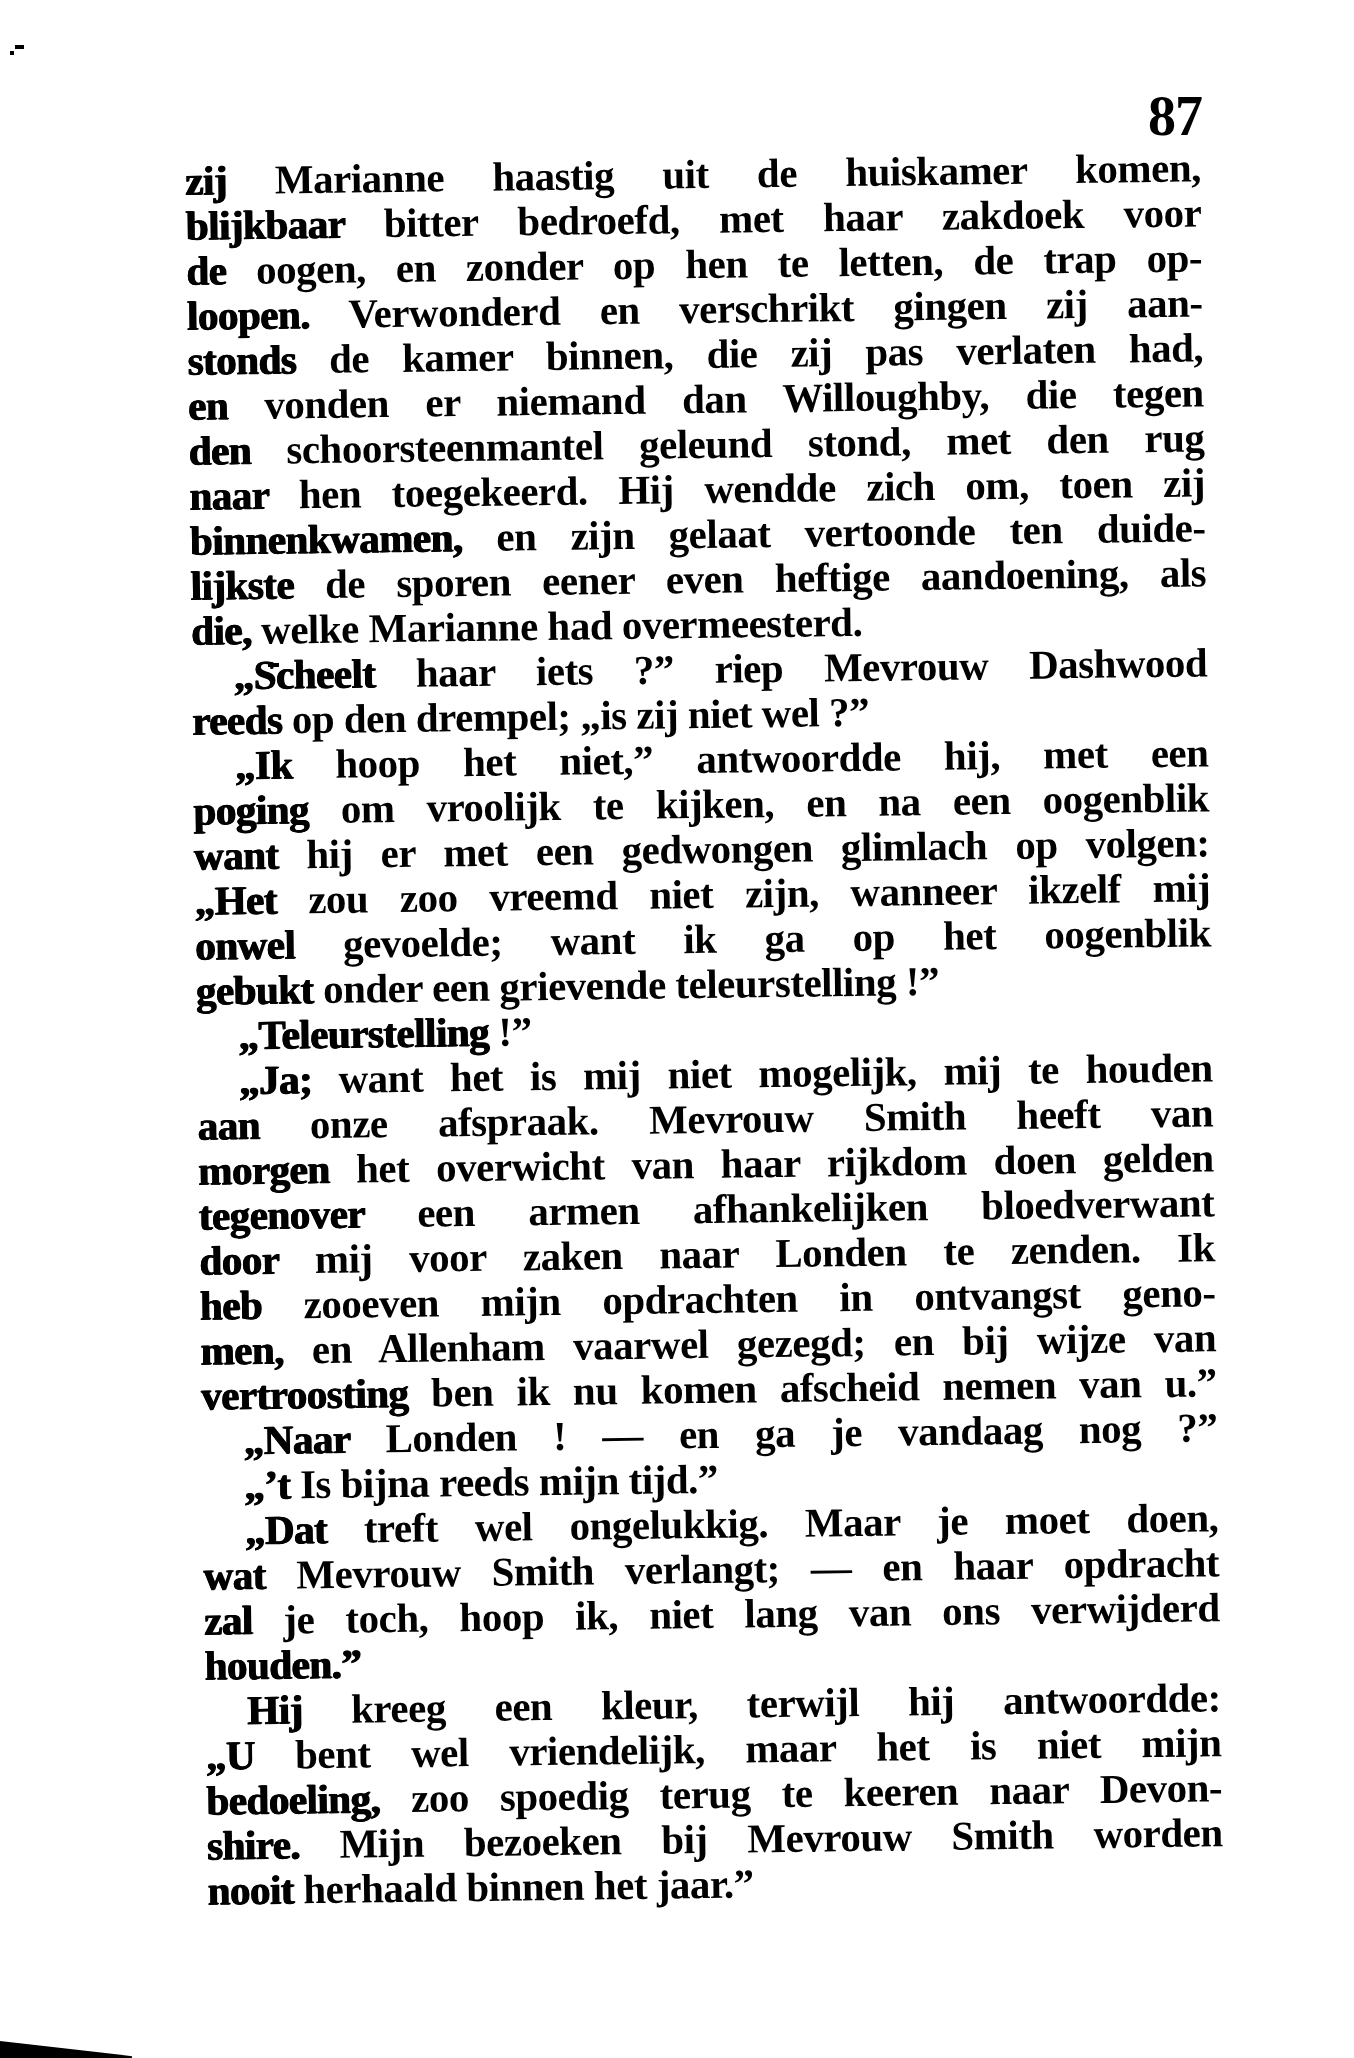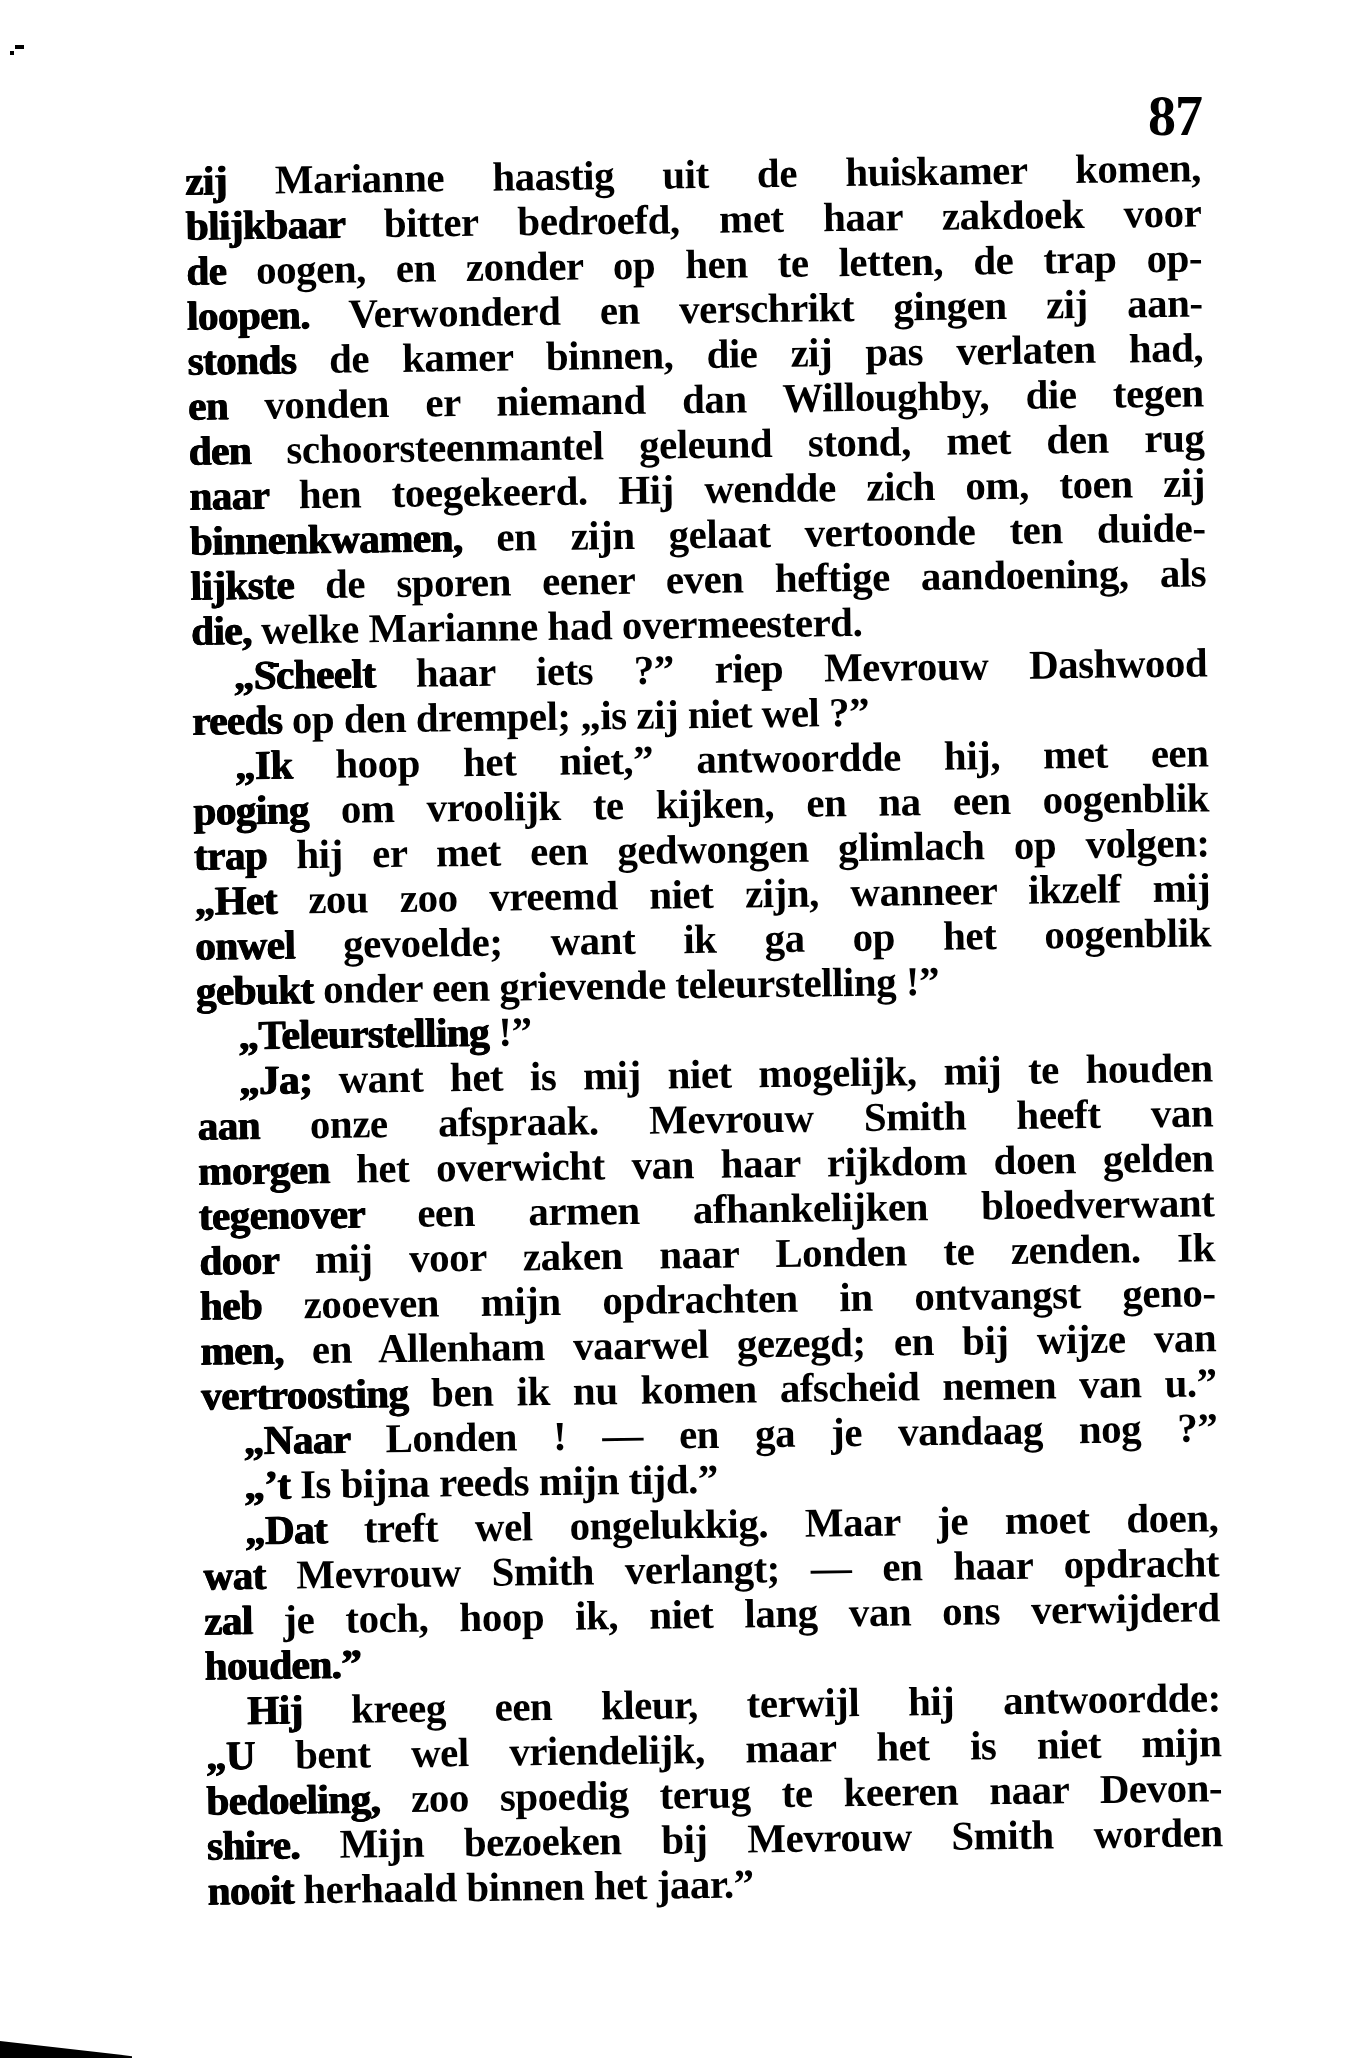--- a/index.html
+++ b/index.html
@@ -85,21 +85,21 @@
       <div class="line j"><span class="lead">en</span> vonden er niemand dan Willoughby, die tegen</div>
       <div class="line j"><span class="lead">den</span> schoorsteenmantel geleund stond, met den rug</div>
       <div class="line j"><span class="lead">naar</span> hen toegekeerd. Hij wendde zich om, toen zij</div>
       <div class="line j"><span class="lead">binnenkwamen,</span> en zijn gelaat vertoonde ten duide-</div>
       <div class="line j"><span class="lead">lijkste</span> de sporen eener even heftige aandoening, als</div>
       <div class="line"><span class="lead">die,</span> welke Marianne had overmeesterd.</div>
       <div class="line j ind"><span class="lead">„Scheelt</span> haar iets ?” riep Mevrouw Dashwood</div>
       <div class="line"><span class="lead">reeds</span> op den drempel; „is zij niet wel ?”</div>
       <div class="line j ind"><span class="lead">„Ik</span> hoop het niet,” antwoordde hij, met een</div>
       <div class="line j"><span class="lead">poging</span> om vroolijk te kijken, en na een oogenblik</div>
-      <div class="line j"><span class="lead">trap</span> hij er met een gedwongen glimlach op volgen:</div>
+      <div class="line j"><span class="lead">want</span> hij er met een gedwongen glimlach op volgen:</div>
       <div class="line j"><span class="lead">„Het</span> zou zoo vreemd niet zijn, wanneer ikzelf mij</div>
       <div class="line j"><span class="lead">onwel</span> gevoelde; want ik ga op het oogenblik</div>
       <div class="line"><span class="lead">gebukt</span> onder een grievende teleurstelling !”</div>
       <div class="line ind"><span class="lead">„Teleurstelling</span> !”</div>
       <div class="line j ind"><span class="lead">„Ja;</span> want het is mij niet mogelijk, mij te houden</div>
       <div class="line j"><span class="lead">aan</span> onze afspraak. Mevrouw Smith heeft van</div>
       <div class="line j"><span class="lead">morgen</span> het overwicht van haar rijkdom doen gelden</div>
       <div class="line j"><span class="lead">tegenover</span> een armen afhankelijken bloedverwant</div>
       <div class="line j"><span class="lead">door</span> mij voor zaken naar Londen te zenden. Ik</div>
       <div class="line j"><span class="lead">heb</span> zooeven mijn opdrachten in ontvangst geno-</div>

